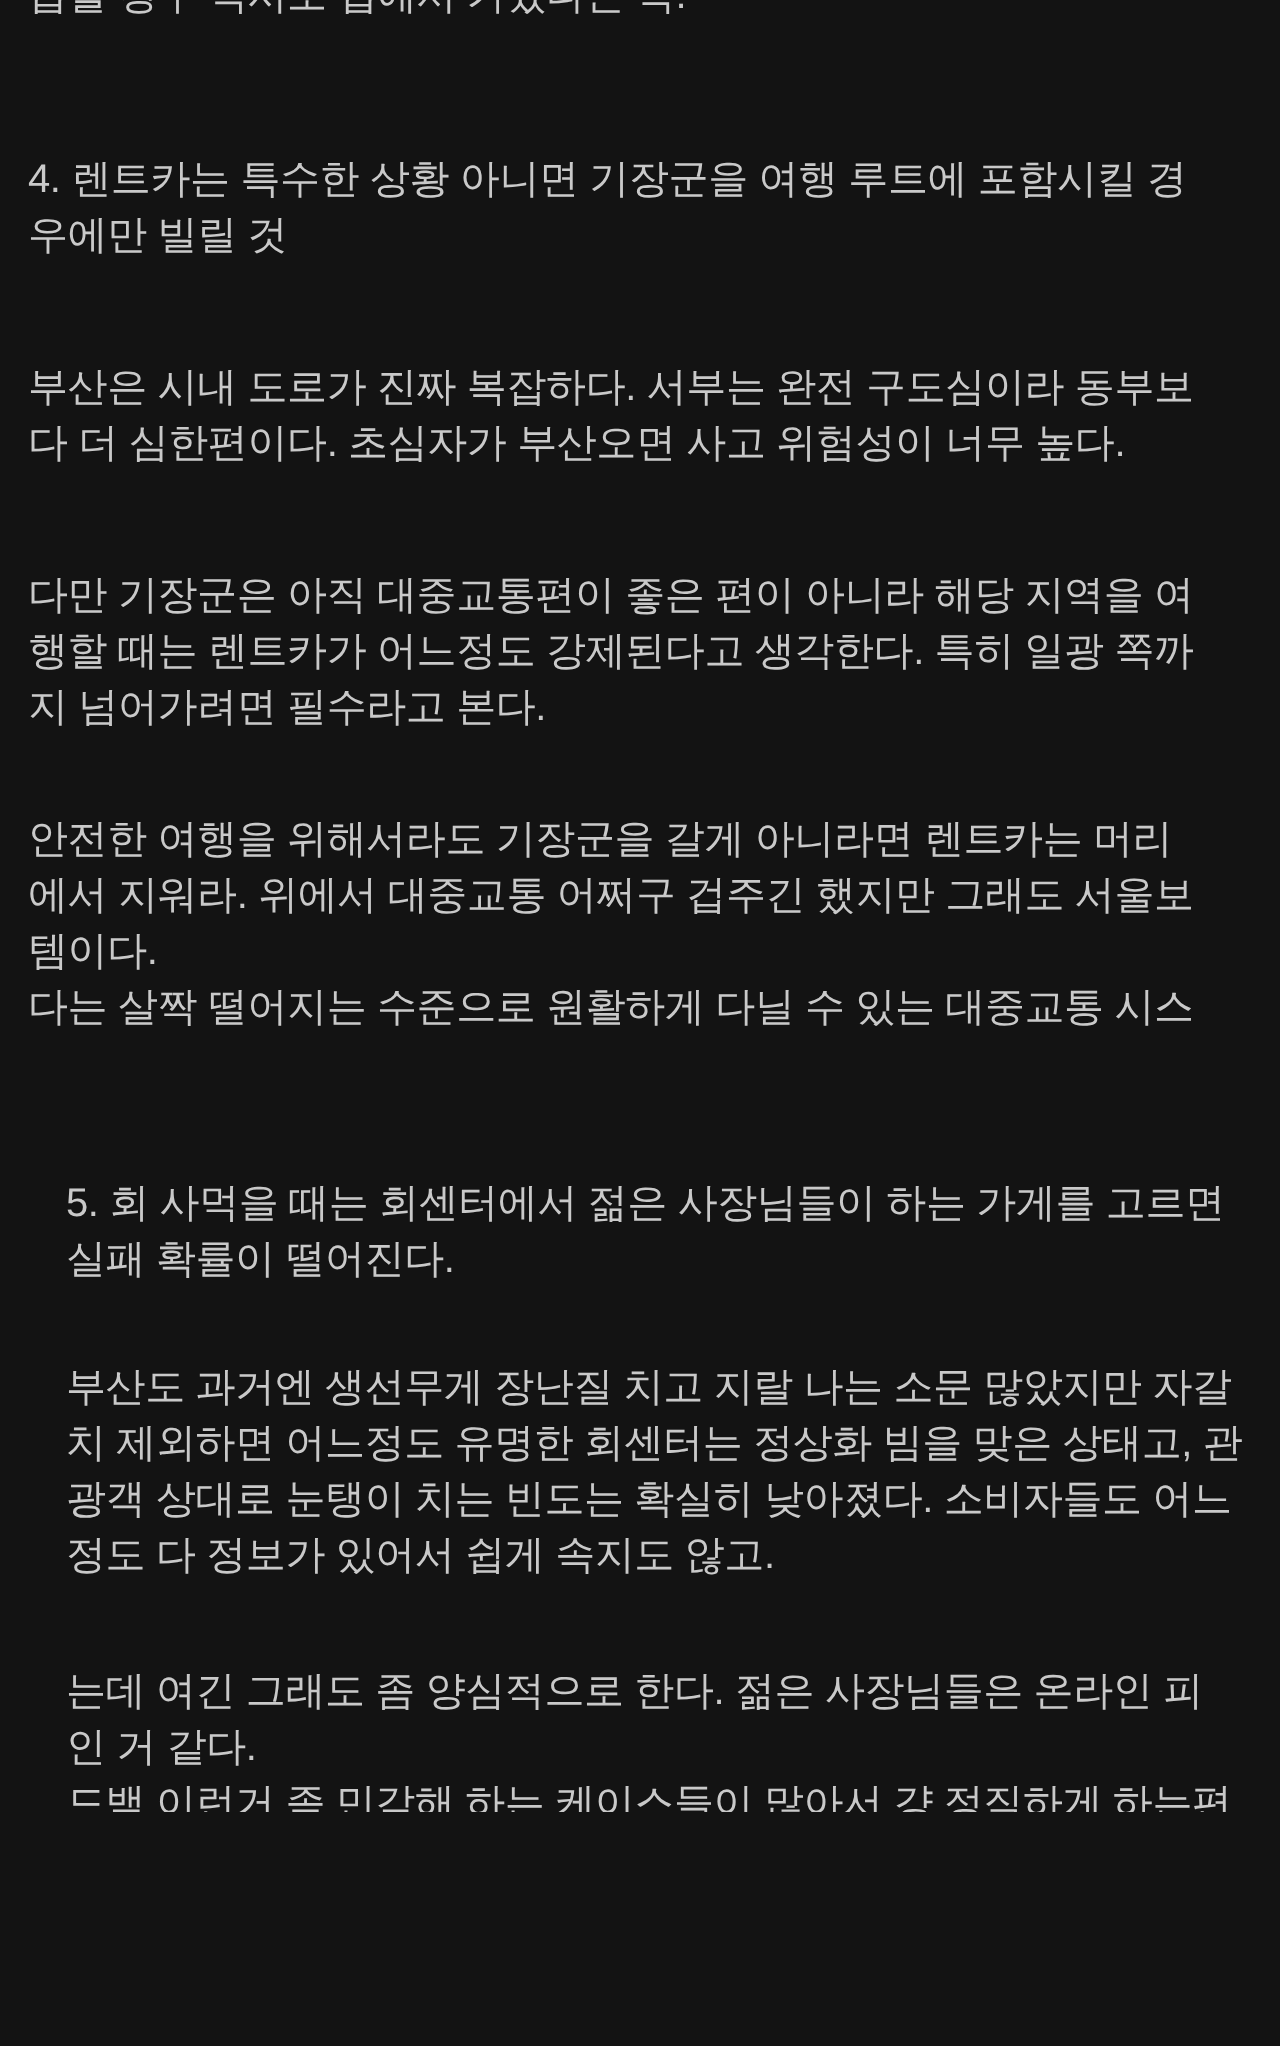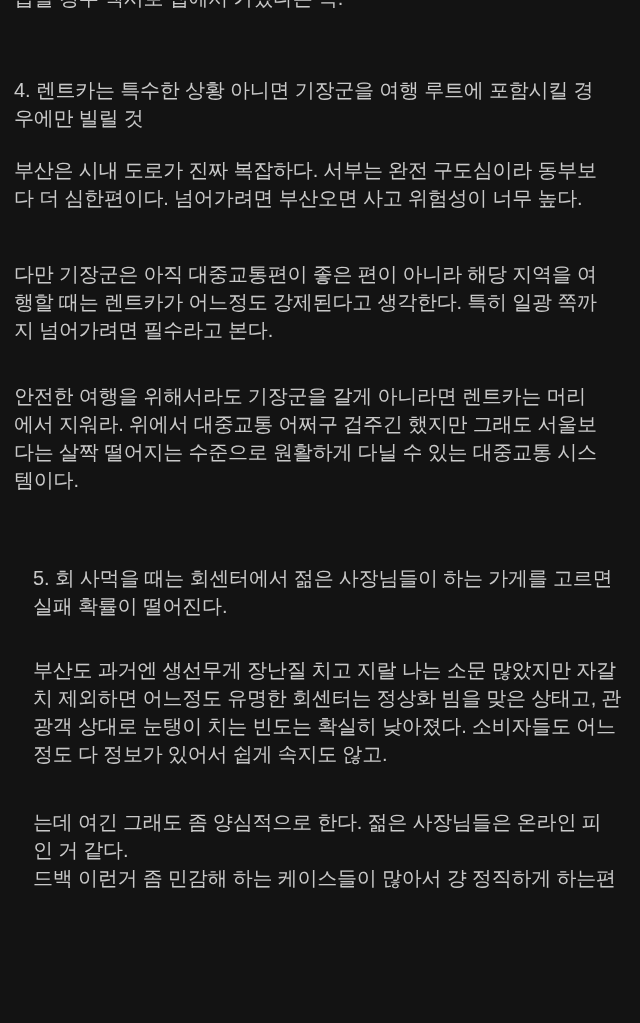--- a/index.html
+++ b/index.html
@@ -34,21 +34,21 @@
   }
   
   .clip-top {
     height: 12px;
     overflow: hidden;
   }
   .clip-top .line {
     margin-top: -16px;
   }
   .block { margin: 0; }
-  .mt30 { margin-top: 24px; }
+  .mt30 { margin-top: 48px; }
   .mt34 { margin-top: 48px; }
   .mt36 { margin-top: 36px; }
   .mt38 { margin-top: 38px; }
   .mt40 { margin-top: 40px; }
   .mt64 { margin-top: 64px; }
   .mt70 { margin-top: 70px; margin-left: 19px; }
 </style>
 </head>
 <body>
 
@@ -59,34 +59,34 @@
   </div>
 
   <div class="block mt64">
     <div class="heading">
       <div class="line">4. 렌트카는 특수한 상황 아니면 기장군을 여행 루트에 포함시킬 경</div>
       <div class="line">우에만 빌릴 것</div>
     </div>
 
     <div class="block mt30">
       <div class="line">부산은 시내 도로가 진짜 복잡하다. 서부는 완전 구도심이라 동부보</div>
-      <div class="line">다 더 심한편이다. 넘어가려면 부산오면 사고 위험성이 너무 높다.</div>
+      <div class="line">다 더 심한편이다. 초심자가 부산오면 사고 위험성이 너무 높다.</div>
     </div>
 
     <div class="block mt34">
       <div class="line">다만 기장군은 아직 대중교통편이 좋은 편이 아니라 해당 지역을 여</div>
       <div class="line">행할 때는 렌트카가 어느정도 강제된다고 생각한다. 특히 일광 쪽까</div>
       <div class="line">지 넘어가려면 필수라고 본다.</div>
     </div>
 
     <div class="block mt38">
       <div class="line">안전한 여행을 위해서라도 기장군을 갈게 아니라면 렌트카는 머리</div>
       <div class="line">에서 지워라. 위에서 대중교통 어쩌구 겁주긴 했지만 그래도 서울보</div>
+      <div class="line">템이다.</div>
       <div class="line">다는 살짝 떨어지는 수준으로 원활하게 다닐 수 있는 대중교통 시스</div>
-      <div class="line">템이다.</div>
     </div>
   </div>
 
   <div class="block mt70">
     <div class="heading">
       <div class="line">5. 회 사먹을 때는 회센터에서 젊은 사장님들이 하는 가게를 고르면</div>
       <div class="line">실패 확률이 떨어진다.</div>
     </div>
 
     <div class="block mt36">

